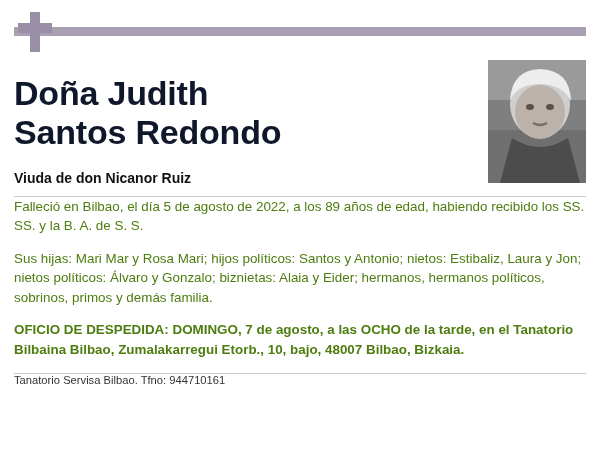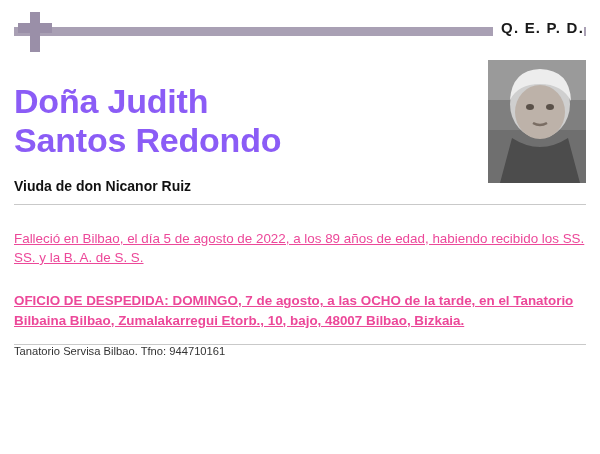--- a/index.html
+++ b/index.html
@@ -83,45 +83,44 @@
     display: block;
     width: 98px;
     height: 123px;
   }
   
   .content {
     padding: 0 14px;
     box-sizing: border-box;
   }
   .name {
-    margin: 26px 0 0 0;
+    margin: 18px 0 0 0;
     font-size: 34px;
     line-height: 1.14;
     font-weight: bold;
     letter-spacing: -0.2px;
-    color: #8b5cf6;
+    color: #0f172a;
     max-width: 465px;
   }
   .spouse {
     margin-top: 18px;
     font-size: 14px;
     font-weight: bold;
     color: #111111;
   }
   .divider {
     margin-top: 10px;
     border-top: 1px solid #c9c9c9;
     width: 100%;
   }
   .para {
-    margin-top: 24px;
+    margin-top: 0;
     font-size: 13.4px;
     line-height: 1.45;
-    color: #ec4899;
-    text-decoration: underline;
+    color: #4d7c0f;
   }
   .para.bold {
     font-weight: bold;
   }
   .footer-divider {
     margin-top: 14px;
     border-top: 1px solid #c9c9c9;
     width: 100%;
   }
   .footer {
@@ -133,21 +132,20 @@
 <body>
 
 <div class="obituary">
 
   <div class="header">
     <div class="header-rule"></div>
     <div class="cross">
       <div class="v"></div>
       <div class="h"></div>
     </div>
-    <div class="qepd">Q. E. P. D.</div>
   </div>
 
   <div class="portrait">
     <svg viewBox="0 0 98 123" preserveAspectRatio="xMidYMid slice">
       <rect x="0" y="0" width="98" height="123" fill="#7f7f7f"></rect>
       <rect x="0" y="0" width="98" height="40" fill="#9a9a9a"></rect>
       <rect x="0" y="70" width="98" height="53" fill="#6f6f6f"></rect>
       <ellipse cx="52" cy="44" rx="30" ry="34" fill="#cfcfcf"></ellipse>
       <path d="M22 40 Q24 10 52 9 Q82 10 83 41 Q74 24 52 24 Q30 24 22 40 Z" fill="#ededed"></path>
       <ellipse cx="52" cy="52" rx="25" ry="27" fill="#bdb2a9"></ellipse>
@@ -163,20 +161,21 @@
       <span>Doña Judith</span><br>
       <span>Santos Redondo</span>
     </h1>
 
     <div class="spouse">Viuda de don Nicanor Ruiz</div>
 
     <div class="divider"></div>
 
     <p class="para">Falleció en Bilbao, el día 5 de agosto de 2022, a los 89 años de edad, habiendo recibido los SS. SS. y la B. A. de S. S.</p>
 
+    <p class="para">Sus hijas: Mari Mar y Rosa Mari; hijos políticos: Santos y Antonio; nietos: Estibaliz, Laura y Jon; nietos políticos: Álvaro y Gonzalo; biznietas: Alaia y Eider; hermanos, hermanos políticos, sobrinos, primos y demás familia.</p>
 
     <p class="para bold">OFICIO DE DESPEDIDA: DOMINGO, 7 de agosto, a las OCHO de la tarde, en el Tanatorio Bilbaina Bilbao, Zumalakarregui Etorb., 10, bajo, 48007 Bilbao, Bizkaia.</p>
 
     <div class="footer-divider"></div>
 
     <div class="footer">Tanatorio Servisa Bilbao. Tfno: 944710161</div>
   </div>
 
 </div>
 

